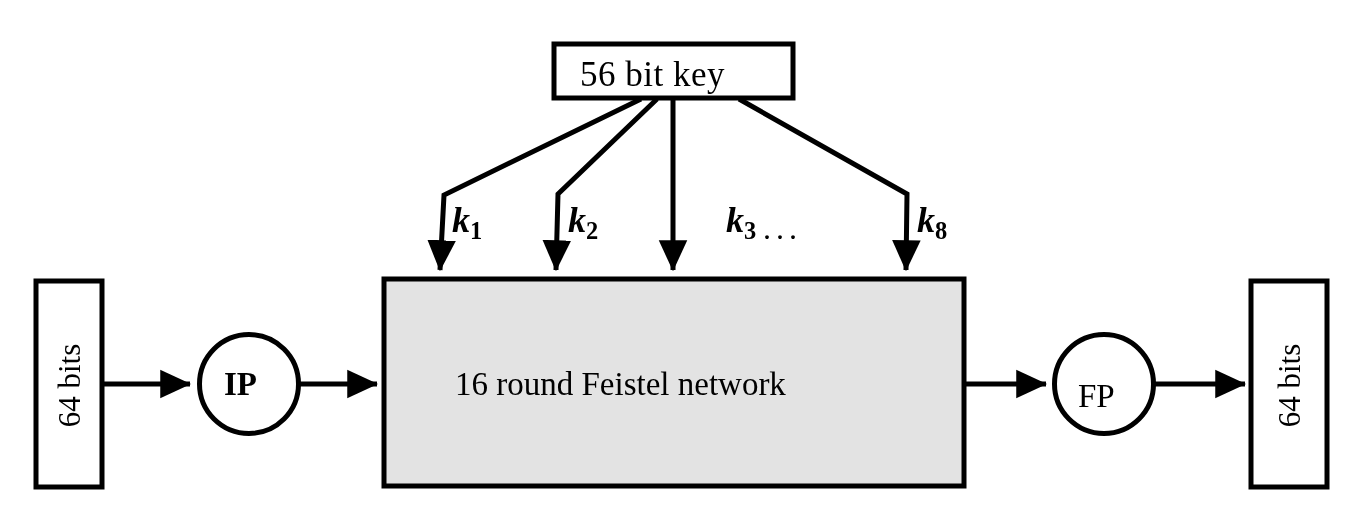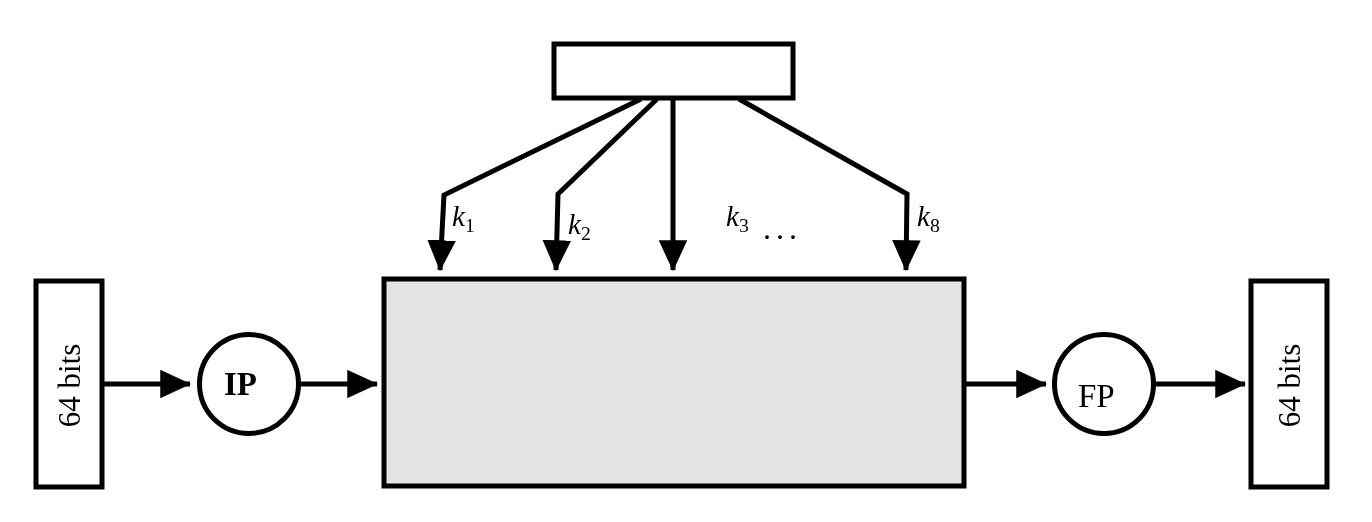--- a/index.html
+++ b/index.html
@@ -41,22 +41,23 @@
   }
   .lbl-circle {
     font-size: 33px;
   }
   .lbl-bits {
     font-size: 31px;
     transform-origin: 50% 50%;
     transform: rotate(-90deg);
   }
   .lbl-k {
-    font-size: 29px;
+    font-size: 36px;
     font-style: italic;
+    font-weight: bold;
   }
   .lbl-k sub {
     font-size: 0.68em;
     font-style: normal;
     vertical-align: -0.28em;
     letter-spacing: 0;
   }
   .lbl-dots {
     font-size: 32px;
     letter-spacing: 5px;
@@ -96,35 +97,37 @@
 
     <path d="M 641 99 L 444 195 L 440 270" fill="none" stroke="#000000" stroke-width="5" marker-end="url(#arrowhead)"></path>
 
     <path d="M 657 99 L 558 194 L 556 270" fill="none" stroke="#000000" stroke-width="5" marker-end="url(#arrowhead)"></path>
 
     <path d="M 673 99 L 673 270" fill="none" stroke="#000000" stroke-width="5" marker-end="url(#arrowhead)"></path>
 
     <path d="M 739 99 L 907 194 L 906 270" fill="none" stroke="#000000" stroke-width="5" marker-end="url(#arrowhead)"></path>
   </svg>
 
+  <div class="lbl lbl-key" style="left:580px; top:57px;">56  bit key</div>
 
+  <div class="lbl lbl-feistel" style="left:455px; top:368px;">16 round Feistel network</div>
 
   <div class="lbl lbl-circle" style="left:224px; top:368px;font-weight:bold;">IP</div>
 
   <div class="lbl lbl-circle" style="left:1078px; top:380px;">FP</div>
 
   <div class="lbl lbl-bits" style="left:7px; top:370px; width:124px; text-align:center;">64  bits</div>
 
   <div class="lbl lbl-bits" style="left:1227px; top:370px; width:124px; text-align:center;">64  bits</div>
 
   <div class="lbl lbl-k" style="left:452px; top:202px;">
     <span>k</span><sub>1</sub>
   </div>
 
-  <div class="lbl lbl-k" style="left:568px; top:202px;margin-top:8px;">
+  <div class="lbl lbl-k" style="left:568px; top:202px;">
     <span>k</span><sub>2</sub>
   </div>
 
   <div class="lbl lbl-k" style="left:726px; top:202px;">
     <span>k</span><sub>3</sub>
   </div>
 
   <div class="lbl lbl-k" style="left:917px; top:202px;">
     <span>k</span><sub>8</sub>
   </div>

